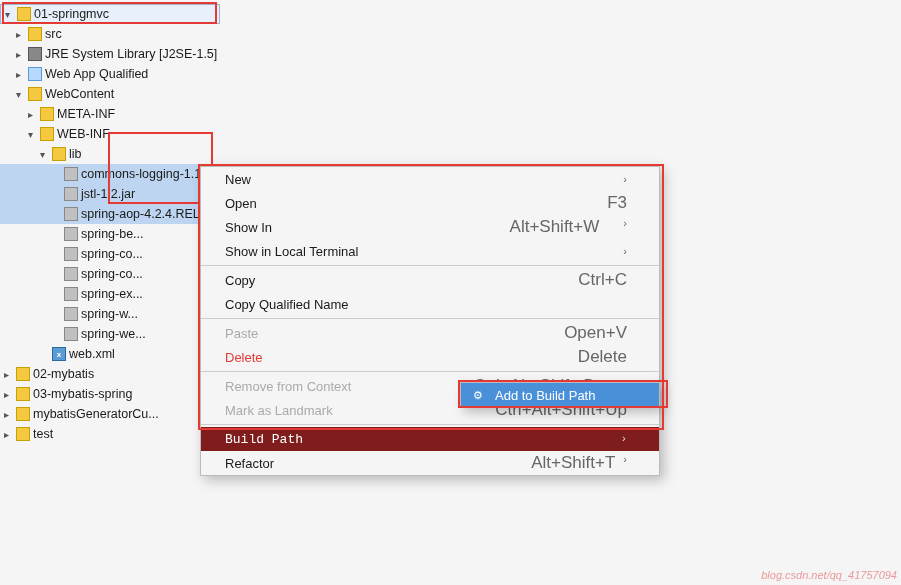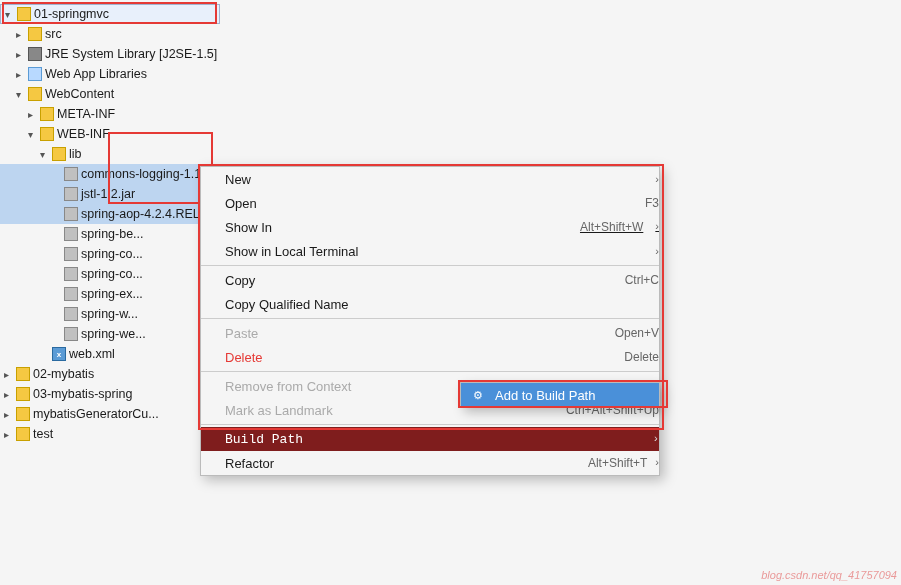--- a/index.html
+++ b/index.html
@@ -92,35 +92,35 @@
       background: #f5f5f5;
       border: 1px solid #bbb;
       box-shadow: 4px 4px 12px rgba(0,0,0,0.25);
       z-index: 100;
     }
 
     .menu-item {
       display: flex;
       align-items: center;
       justify-content: space-between;
-      padding: 4px 0 4px 24px;
+      padding: 4px 32px 4px 24px;
       cursor: pointer;
       height: 24px;
       color: #1a1a1a;
       font-size: 13px;
     }
 
     .menu-item.disabled {
       color: #aaa;
     }
 
     .menu-item .menu-label { }
     .menu-item .menu-shortcut {
       color: #666;
-      font-size: 12px;
+      font-size: 17px;
       margin-left: 30px;
     }
 
     .menu-item .menu-arrow {
       color: #666;
       font-size: 11px;
     }
 
     .menu-separator {
       height: 1px;
@@ -259,21 +259,21 @@
 
     <div class="tree-item indent-1">
       <span class="arrow">▸</span>
       <span class="ico ico-jre"></span>
       <span>JRE System Library [J2SE-1.5]</span>
     </div>
 
     <div class="tree-item indent-1">
       <span class="arrow">▸</span>
       <span class="ico ico-lib"></span>
-      <span>Web App Libraries</span>
+      <span>Web App Qualified</span>
     </div>
 
 
     <div class="tree-item indent-1">
       <span class="arrow">▾</span>
       <span class="ico ico-folder"></span>
       <span>WebContent</span>
     </div>
 
     <div class="tree-item indent-2">
@@ -393,21 +393,21 @@
       </span>
     </div>
 
     <div class="menu-item">
       <span class="menu-label">Open</span>
       <span class="menu-shortcut">F3</span>
     </div>
 
     <div class="menu-item">
       <span class="menu-label">Show In</span>
-      <span style="display:flex;gap:12px;text-decoration:underline;">
+      <span style="display:flex;gap:24px;">
         <span class="menu-shortcut">Alt+Shift+W</span>
         <span class="menu-arrow">›</span>
       </span>
     </div>
 
     <div class="menu-item">
       <span class="menu-label">Show in Local Terminal</span>
       <span class="menu-arrow">›</span>
     </div>
     <div class="menu-separator"></div>

